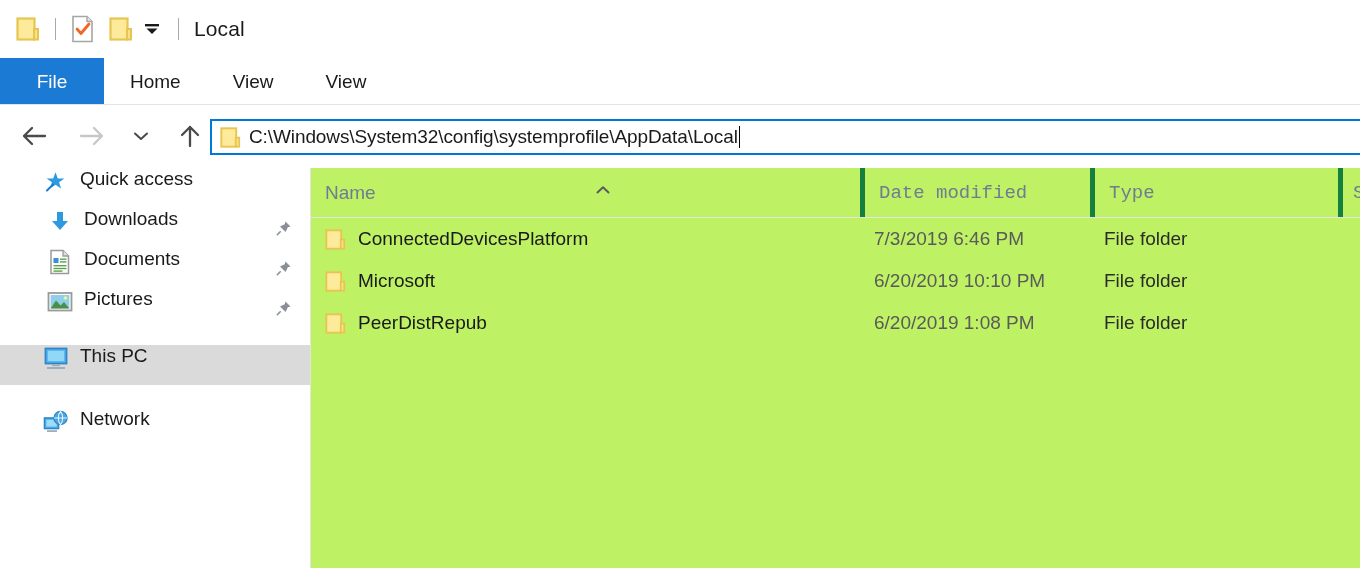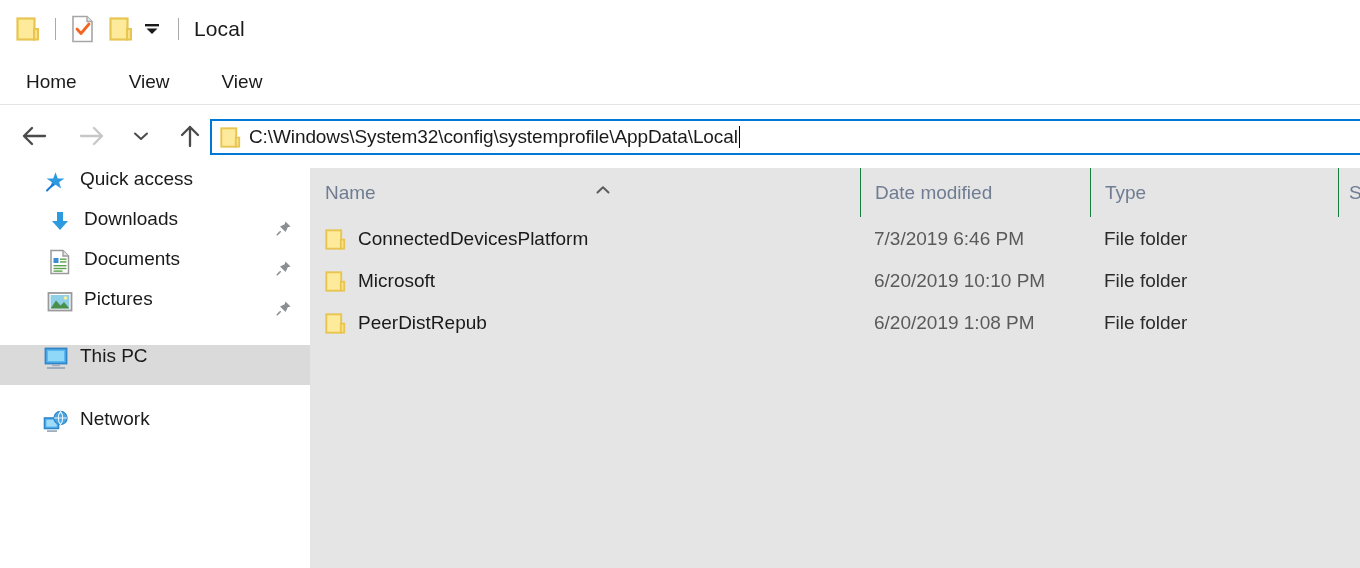--- a/index.html
+++ b/index.html
@@ -178,42 +178,42 @@
     left: 310px; top: 168px;
     width: 1px; height: 400px;
     background: #e4e4e4;
   }
 
   
   .filepane {
     position: absolute;
     left: 311px; top: 168px;
     width: 1049px; height: 400px;
-    background: #e5e5e5;
+    background: #bef264;
     overflow: hidden;
   }
   .colheader {
     position: relative;
     height: 50px;
     display: flex;
     align-items: flex-end;
   }
   .colhdr {
     position: relative;
     height: 50px;
     display: flex;
     align-items: center;
     font-size: 19px;
     color: #6f7c91;
     box-sizing: border-box;
     padding-left: 14px;
     white-space: nowrap;
     overflow: hidden;
   }
-  .colhdr + .colhdr { border-left: 1px solid #15803d; }
+  .colhdr + .colhdr { border-left: 5px solid #15803d; font-family: Liberation Mono, monospace; }
   .col-name { width: 549px; }
   .col-date { width: 230px; }
   .col-type { width: 248px; }
   .col-size { width: 22px; padding-left: 10px; }
   .sort-caret {
     position: absolute;
     left: 284px;
     top: 10px;
     width: 16px; height: 10px;
   }
@@ -279,20 +279,21 @@
       <path d="M3.5 7.5 L14.5 7.5 L9 13 Z" fill="#1a1a1a"></path>
     </svg>
   </div>
 
   <div class="qat-sep"></div>
 
   <div class="win-title">Local</div>
 </div>
 
 <div class="ribbon">
+  <div class="tab file">File</div>
   <div class="tab normal">Home</div>
   <div class="tab normal">View</div>
   <div class="tab normal">View</div>
 </div>
 <div class="ribbon-underline"></div>
 
 <div class="navrow">
   <div class="navbtn back">
     <svg width="30" height="24" viewBox="0 0 30 24">
       <path d="M26 12 H5 M13 4 L5 12 L13 20" fill="none" stroke="#4a4a4a" stroke-width="2.3" stroke-linecap="round" stroke-linejoin="round"></path>

